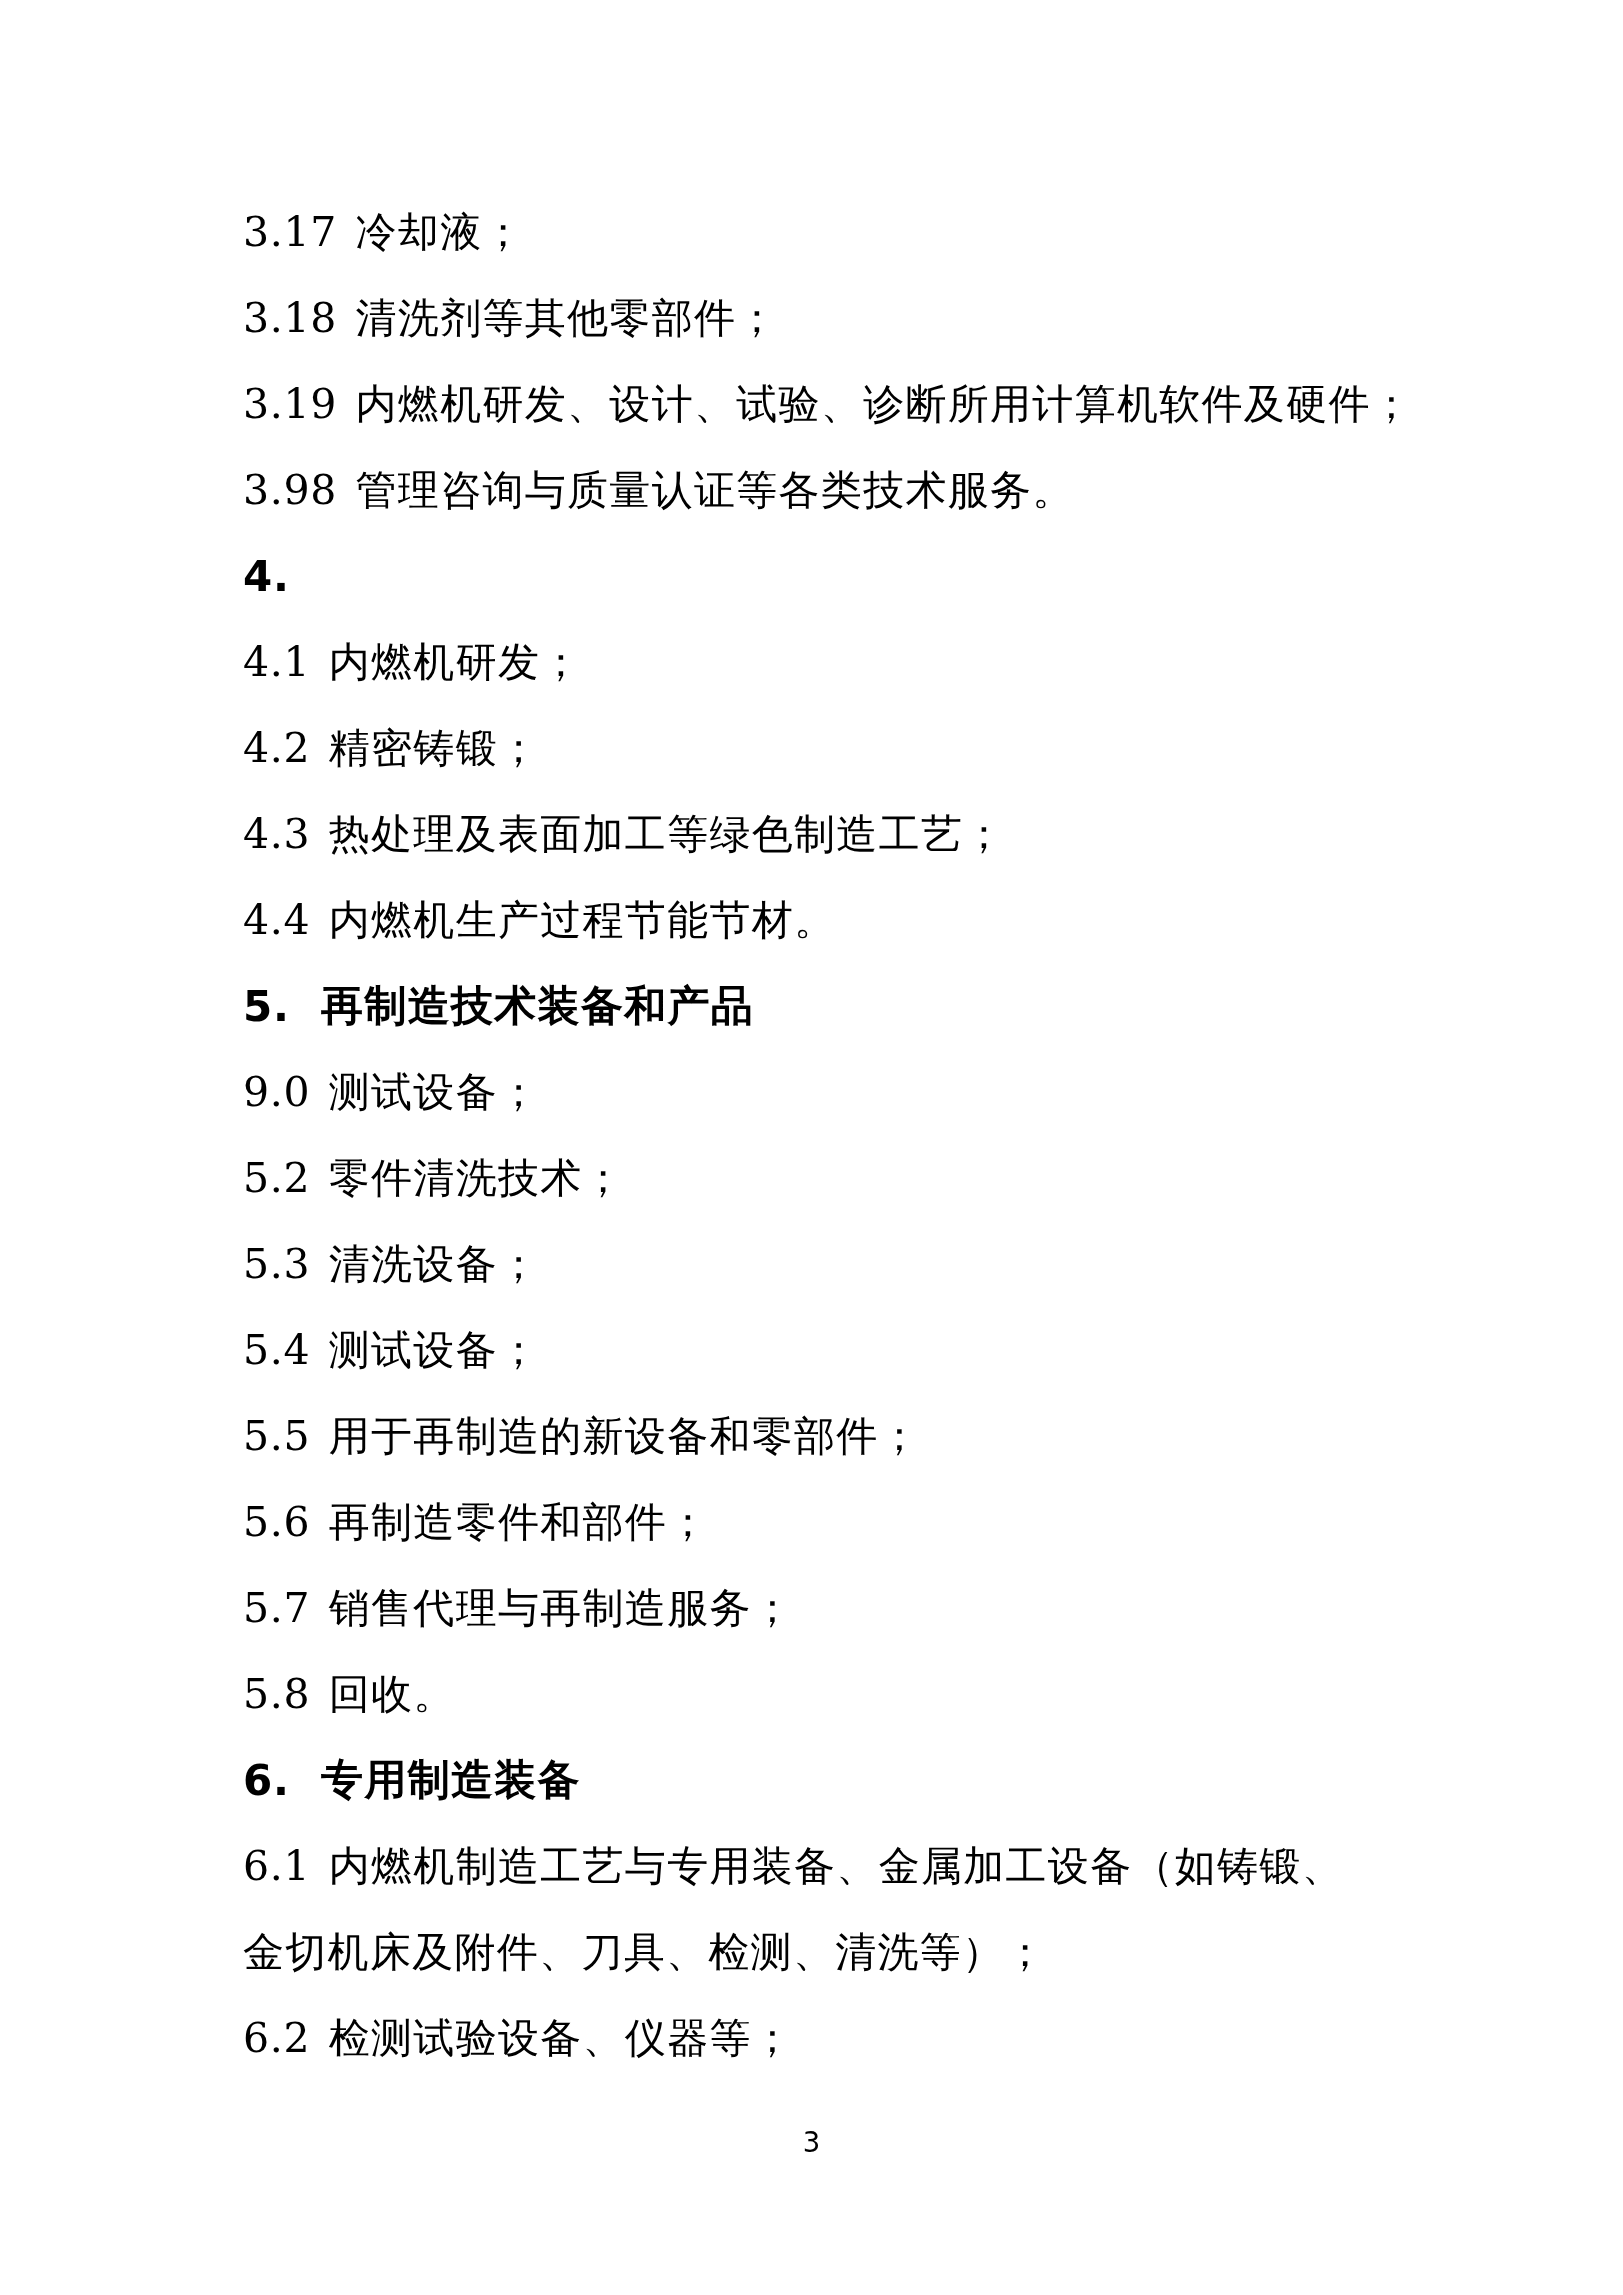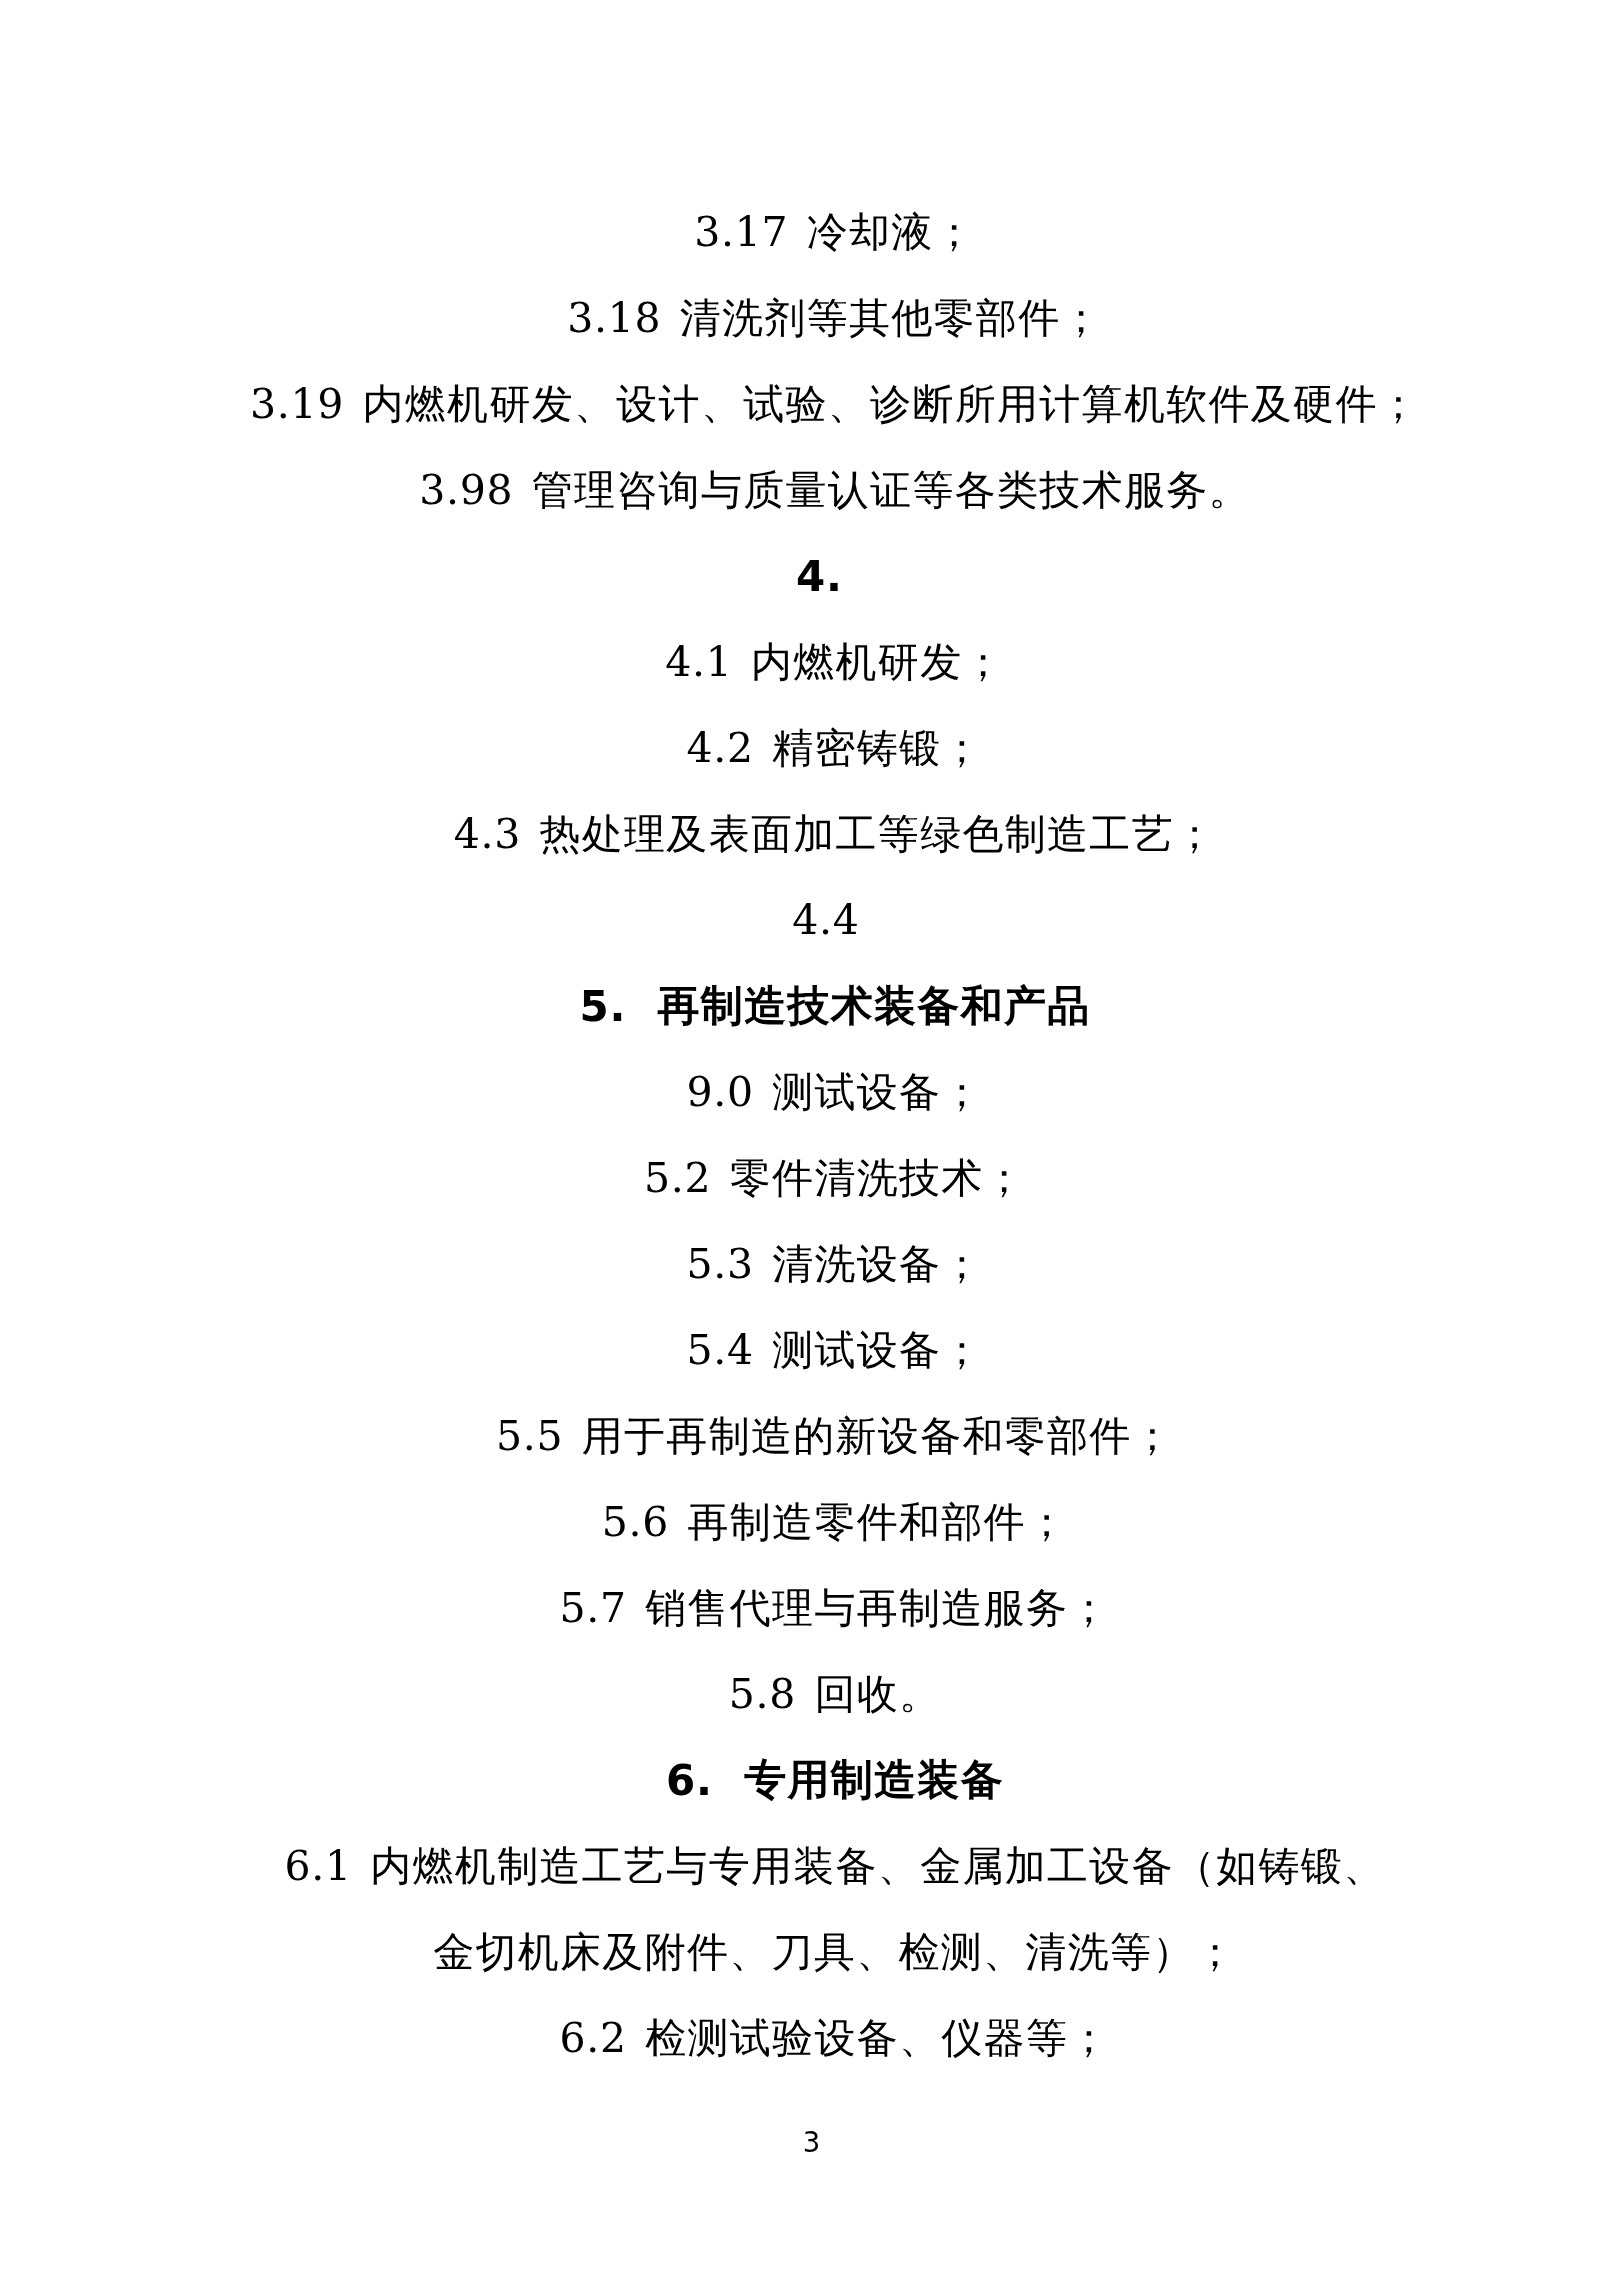--- a/index.html
+++ b/index.html
@@ -23,21 +23,20 @@
     right: 196px;
   }
   .line {
     height: 86px;
     display: flex;
     align-items: center;
     white-space: nowrap;
     font-size: 41px;
     letter-spacing: 1.3px;
     font-weight: normal;
-    justify-content: center;
   }
   .line .num {
     margin-right: 0.45em;
     letter-spacing: 0.7px;
     font-family: "DejaVu Serif", "Liberation Serif", serif;
   }
   .line .num:empty {
     display: none;
     margin: 0;
   }
@@ -96,20 +95,21 @@
     <div class="line">
       <span class="num">4.2</span>
       <span class="txt">精密铸锻；</span>
     </div>
     <div class="line">
       <span class="num">4.3</span>
       <span class="txt">热处理及表面加工等绿色制造工艺；</span>
     </div>
     <div class="line">
       <span class="num">4.4</span>
+      <span class="txt">内燃机生产过程节能节材。</span>
     </div>
 
     <div class="line heading">
       <span class="num">5.</span>
       <span class="txt">再制造技术装备和产品</span>
     </div>
 
     <div class="line">
       <span class="num">9.0</span>
       <span class="txt">测试设备；</span>

